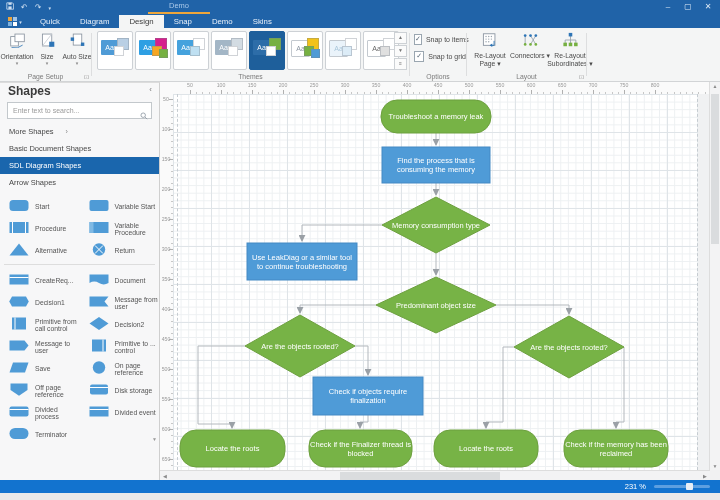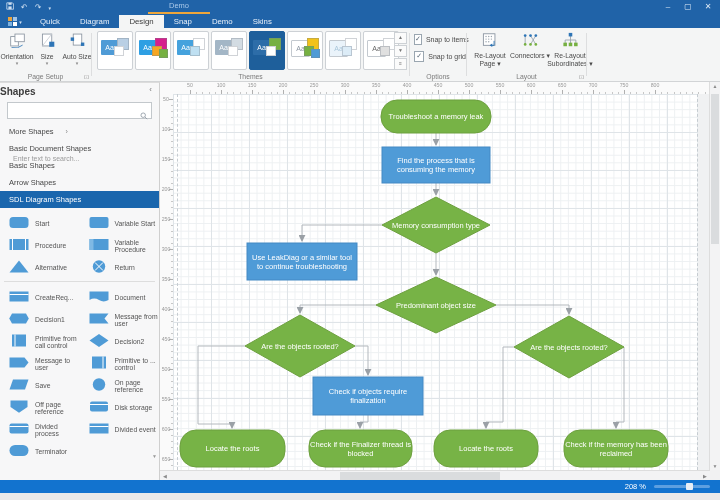--- a/index.html
+++ b/index.html
@@ -50,24 +50,24 @@
   .cbrow{display:flex;align-items:center;gap:4px;margin:6px 0 0 4px;}
   .cbbox{width:9px;height:9px;background:#fff;border:1px solid #9aa6b0;font-size:7px;line-height:8px;text-align:center;color:#5a6a78;}
   .cblabel{font-size:7px;color:#4a4a4a;white-space:nowrap;}
   
   .lay-strip{position:absolute;left:3px;top:1px;display:flex;}
   .laybtn{display:inline-flex;flex-direction:column;align-items:center;width:40px;padding-top:3px;}
   .laybtn svg{width:19px;height:16px;}
   .laybtn .l1,.laybtn .l2{font-size:6.8px;color:#4a4a4a;line-height:7.5px;white-space:nowrap;}
   
   .panel{position:absolute;left:0;top:82px;width:159px;height:398px;background:#f7f7f8;border-right:1px solid #cfcfcf;border-top:1px solid #dcdcdc;}
-  .phead{height:17px;line-height:17px;font-size:10px;font-weight:bold;color:#3c3c3c;}
+  .phead{height:17px;line-height:17px;padding-left:8px;font-size:12px;font-weight:bold;color:#3c3c3c;}
   .pcollapse{position:absolute;right:7px;top:2px;font-size:8px;color:#777;}
   .searchbox{position:relative;margin:2px 7px 4px 7px;height:15px;background:#fff;border:1px solid #c3c8cc;}
-  .searchbox input{position:absolute;left:3px;top:1px;width:128px;height:11px;border:0;outline:0;font-size:7px;color:#555;background:transparent;font-family:inherit;margin-top:48px;}
+  .searchbox input{position:absolute;left:3px;top:1px;width:128px;height:11px;border:0;outline:0;font-size:7px;color:#555;background:transparent;font-family:inherit;}
   .searchbox input::placeholder{color:#9a9a9a;}
   .mag{position:absolute;right:3px;top:3px;}
   .cat{height:17px;line-height:17px;padding-left:9px;font-size:7.5px;color:#474747;white-space:nowrap;}
   .cat .more{margin-left:12px;font-size:7px;color:#888;}
   .cat.sel{background:#1a66ad;color:#fff;}
   .gallery{position:relative;margin-top:5px;}
   .gal-grid{display:grid;grid-template-columns:50% 50%;}
   .gitem{display:flex;align-items:center;height:22px;padding-left:8px;gap:5px;}
   .gitem .glabel{font-size:6.8px;line-height:7.3px;color:#555;width:46px;}
   .gdivider{grid-column:1 / 3;height:5px;border-top:1px solid #dddddd;margin:2px 4px 0 4px;}
@@ -324,23 +324,22 @@
       <span class="mag">
         <svg width="8" height="8" viewBox="0 0 10 10">
             <circle cx="4" cy="4" r="2.8" fill="none" stroke="#8a94a0"></circle>
             <line x1="6.2" y1="6.2" x2="9" y2="9" stroke="#8a94a0"></line>
           </svg>
       </span>
     </div>
     <div>
         <div class="cat">More Shapes<span class="more">›</span></div>
         <div class="cat">Basic Document Shapes</div>
-        <div class="cat">Basic Shapes</div>
+        <div class="cat sel">SDL Diagram Shapes</div>
         <div class="cat">Arrow Shapes</div>
-        <div class="cat sel">SDL Diagram Shapes</div>
       </div>
     <div class="gallery">
       <div class="gal-grid">
           <div class="gitem">
             <span><svg viewBox="0 0 22 15" width="22" height="15" fill="#4f9bd6">
                 <rect x="1.5" y="2" width="19" height="11" rx="3.5"></rect>
               </svg></span>
             <span class="glabel">Start</span>
           </div>
           <div class="gitem">
@@ -768,19 +767,19 @@
       <div class="sarrow" style="bottom:1px">▼</div>
     </div>
   </div>
   <div class="hscroll">
     <div class="sarrow" style="left:0;top:2px">◀</div>
     <div class="thumbh"></div>
     <div class="sarrow" style="right:0;top:2px">▶</div>
   </div>
 
   <div class="statusbar">
-    <div class="zoomlabel">208 %</div>
+    <div class="zoomlabel">231 %</div>
     <div class="zoomslider">
       <div class="zoomthumb"></div>
     </div>
   </div>
   <div class="bottomstrip"></div>
 </div>
 
 </body></html>

